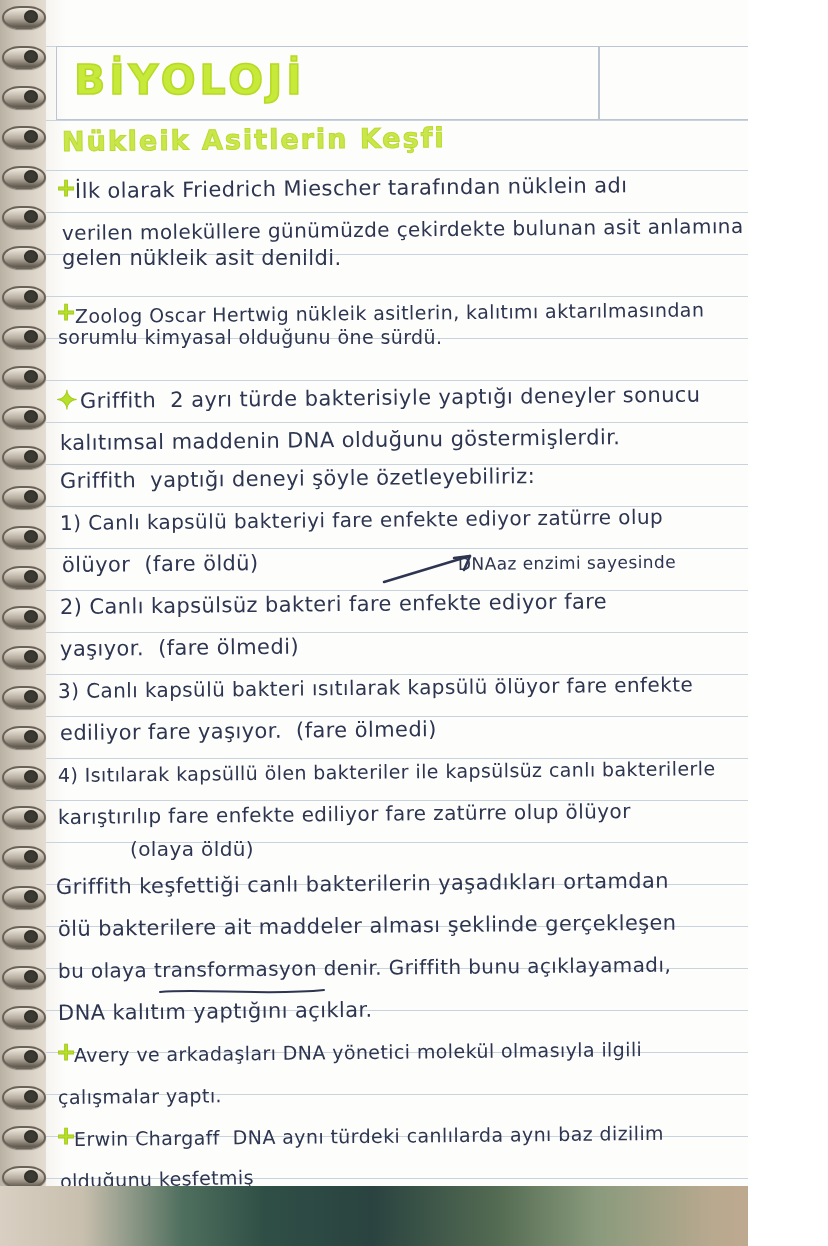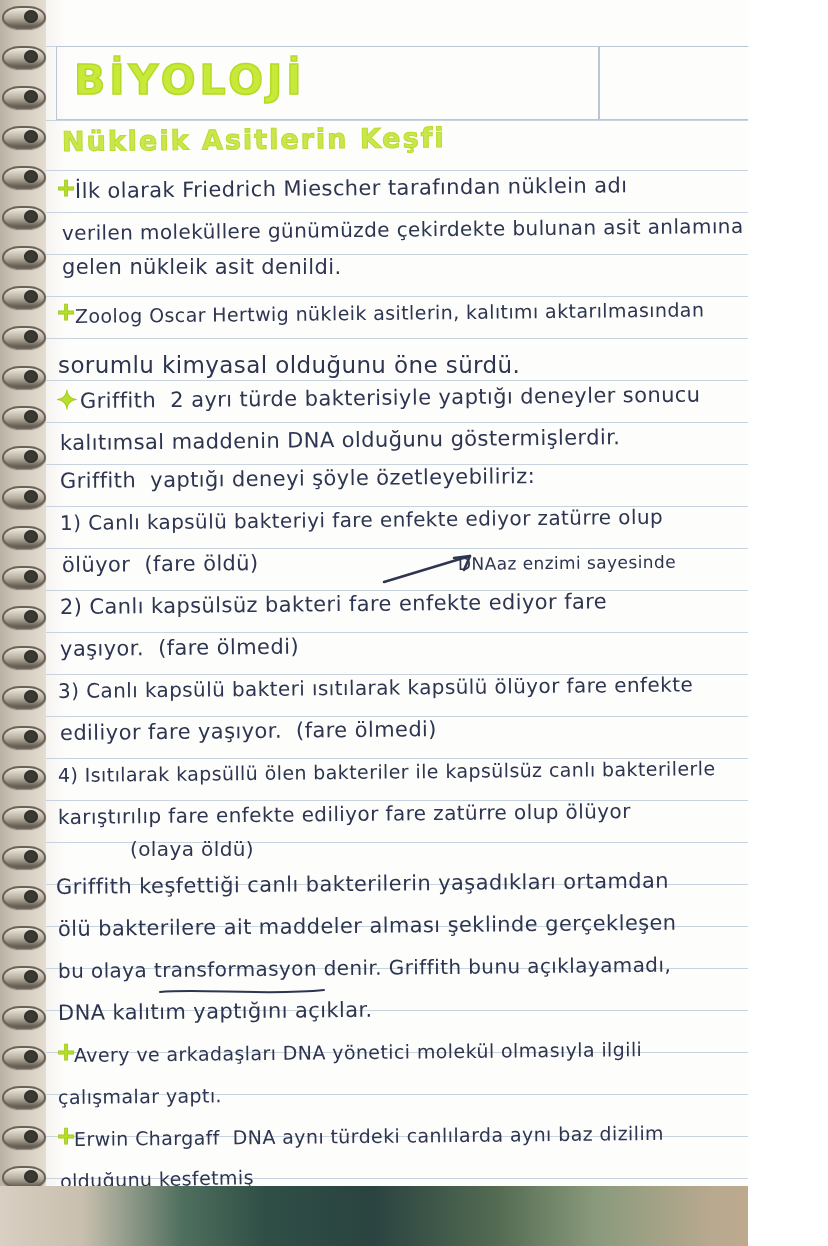--- a/index.html
+++ b/index.html
@@ -189,26 +189,26 @@
 
   <div class="hw hw-title" style="left:74px; top:56px;">BİYOLOJİ</div>
 
   <div class="hw hw-sub skew" style="left:62px; top:126px;">Nükleik Asitlerin Keşfi</div>
 
   <div class="bullet" style="left:56px; top:174px;">+</div>
   <div class="hw hw-blue line-text skew" style="left:75px; top:180px;">İlk olarak Friedrich Miescher tarafından nüklein adı</div>
 
   <div class="hw hw-blue line-text skew" style="left:62px; top:222px; font-size:20px;">verilen moleküllere günümüzde çekirdekte bulunan asit anlamına</div>
 
-  <div class="hw hw-blue line-text" style="left:62px; top:256px;">gelen nükleik asit denildi.</div>
+  <div class="hw hw-blue line-text" style="left:62px; top:247px;">gelen nükleik asit denildi.</div>
 
   <div class="bullet" style="left:56px; top:298px;">+</div>
   <div class="hw hw-blue line-text skew" style="left:75px; top:305px; font-size:19px;">Zoolog Oscar Hertwig nükleik asitlerin, kalıtımı aktarılmasından</div>
 
-  <div class="hw hw-blue line-text" style="left:58px; top:354px; font-size:23px;">sorumlu kimyasal olduğunu öne sürdü.</div>
+  <div class="hw hw-blue line-text" style="left:58px; top:326px; font-size:19px;">sorumlu kimyasal olduğunu öne sürdü.</div>
 
   <div class="star" style="left:56px; top:385px;">✦</div>
   <div class="hw hw-blue line-text skew" style="left:80px; top:390px;">Griffith  2 ayrı türde bakterisiyle yaptığı deneyler sonucu</div>
 
   <div class="hw hw-blue line-text skew" style="left:60px; top:432px;">kalıtımsal maddenin DNA olduğunu göstermişlerdir.</div>
 
   <div class="hw hw-blue line-text skew" style="left:60px; top:470px;">Griffith  yaptığı deneyi şöyle özetleyebiliriz:</div>
 
   <div class="hw hw-blue line-text skew" style="left:60px; top:512px; font-size:20px;">1) Canlı kapsülü bakteriyi fare enfekte ediyor zatürre olup</div>
 

